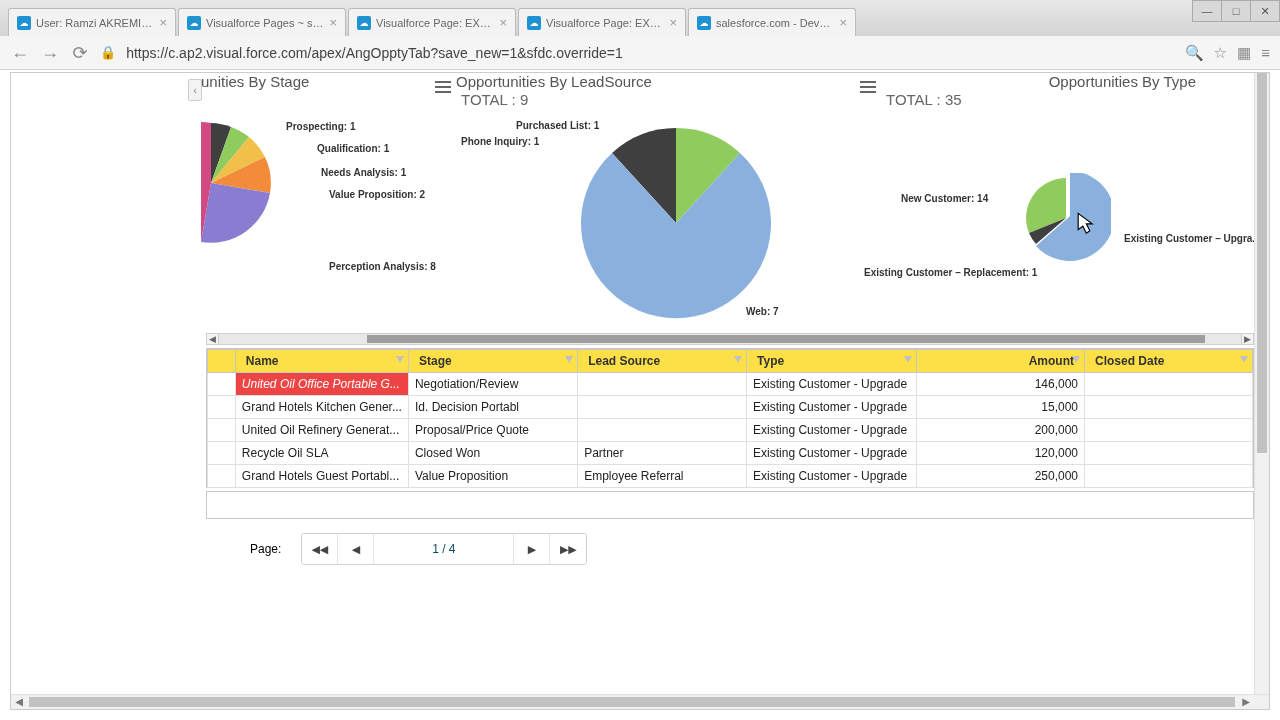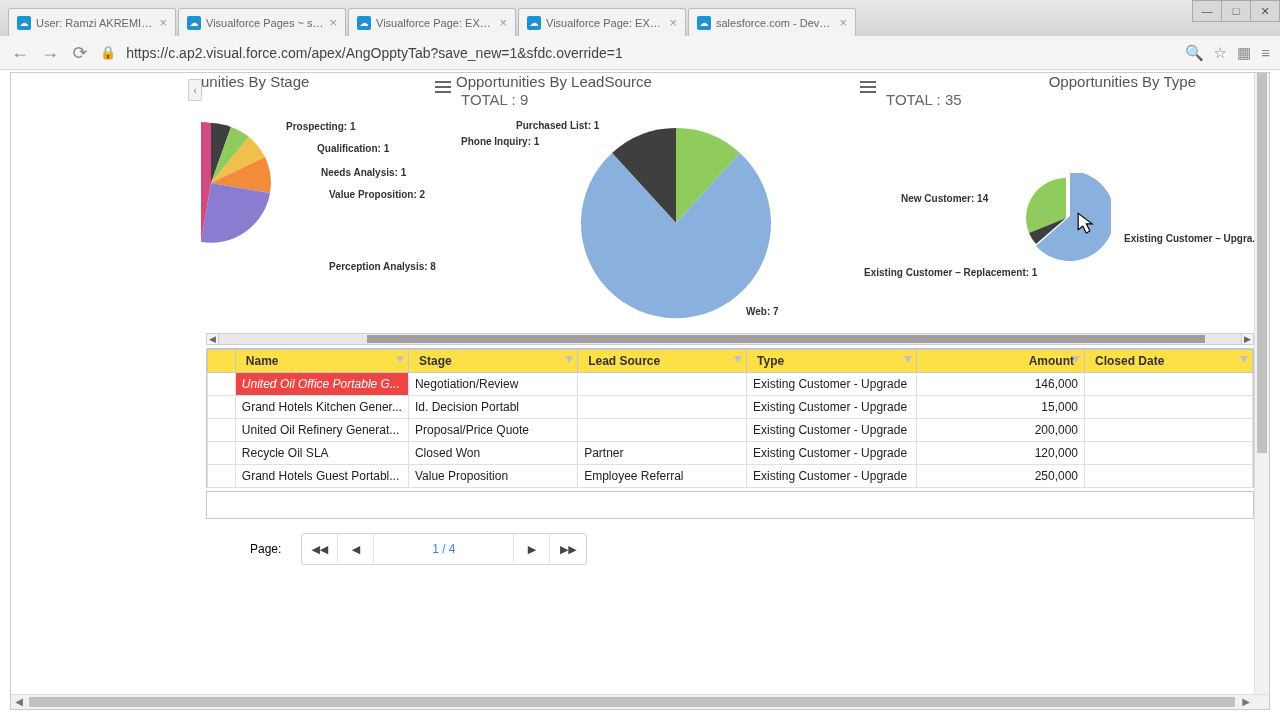--- a/index.html
+++ b/index.html
@@ -58,21 +58,21 @@
 .table td { border: 1px solid #e0e0e0; padding: 4px 6px; color: #222; font-size: 12px; height: 22px; white-space: nowrap; overflow: hidden; text-overflow: ellipsis; }
 .table td.num { text-align: right; }
 .table td.sel { background: #ef4444; color: #fff; font-style: italic; }
 .table-footer { position: absolute; left: 195px; right: 15px; top: 418px; height: 28px; border: 1px solid #c8c8c8; background: #fff; }
 
 
 .pager { position: absolute; left: 195px; top: 460px; display: flex; align-items: center; gap: 20px; margin-left: 44px; }
 .pager-box { display: flex; border: 1px solid #d0d0d0; border-radius: 3px; overflow: hidden; }
 .pager-box .pbtn { width: 36px; height: 30px; display: flex; align-items: center; justify-content: center; color: #444; font-size: 11px; border-right: 1px solid #e5e5e5; background: #fff; }
 .pager-box .pbtn:last-child { border-right: none; }
-.pager-box .plabel { width: 140px; height: 30px; display: flex; align-items: center; justify-content: center; color: #3b82f6; border-right: 1px solid #e5e5e5; }
+.pager-box .plabel { width: 140px; height: 30px; display: flex; align-items: center; justify-content: center; color: #0c4a6e; border-right: 1px solid #e5e5e5; }
 
 
 .cursor { position: absolute; width: 28px; height: 28px; pointer-events: none; }
 .cursor svg { width: 100%; height: 100%; }
 
 
 .bottom-scroll { position: absolute; left: 0; right: 0; bottom: 0; height: 15px; background: #f1f1f1; border-top: 1px solid #e0e0e0; }
 .bottom-scroll .bsa { position: absolute; top: 0; bottom: 0; width: 16px; text-align: center; font-size: 10px; line-height: 13px; color: #777; }
 .bottom-scroll .bsa.l { left: 0; }
 .bottom-scroll .bsa.r { right: 15px; }

